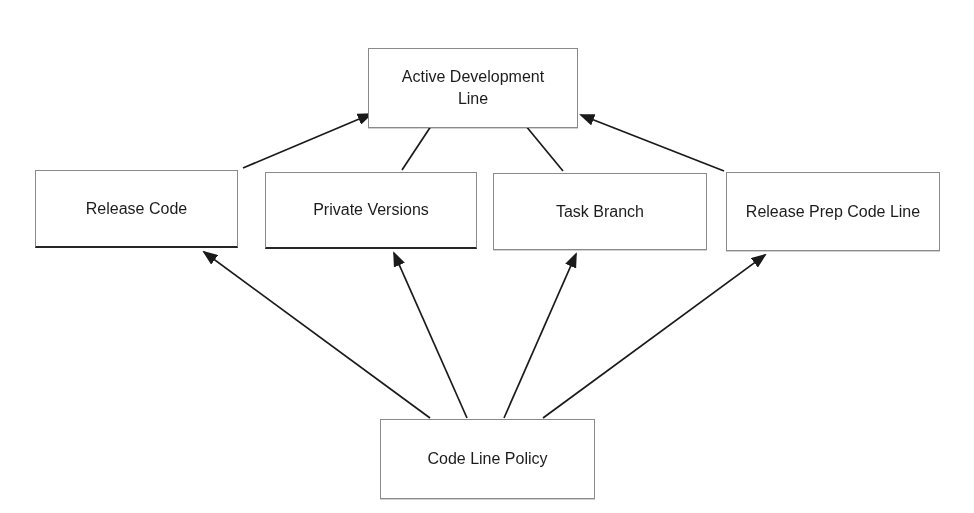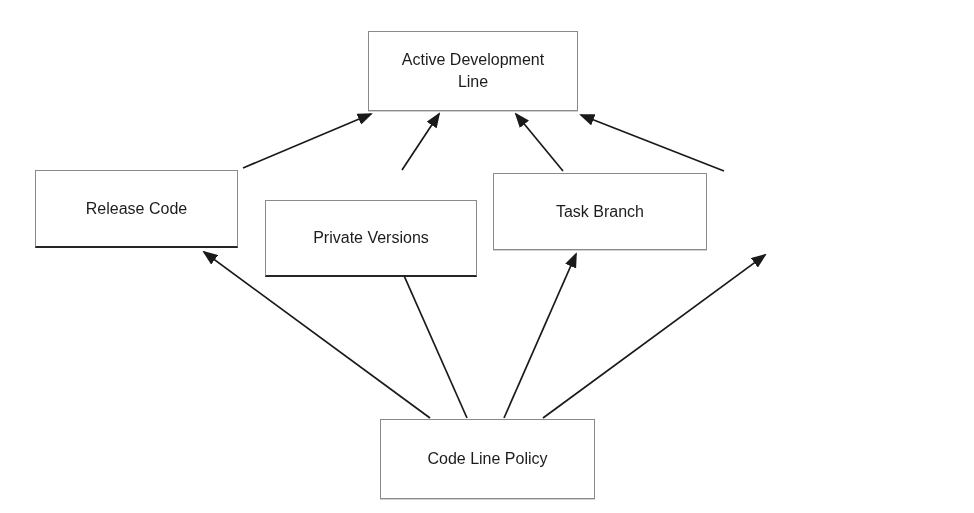--- a/index.html
+++ b/index.html
@@ -38,24 +38,24 @@
     box-shadow: 0 1px 0 rgba(0,0,0,0.18);
   }
   .node.dark-bottom {
     border-bottom: 2.5px solid #262626;
     box-shadow: none;
   }
   .node .label {
     display: inline-block;
   }
   
-  .n-adl  { left: 368px; top: 31px;  width: 210px; height: 80px; }
+  .n-adl  { left: 368px; top: 48px;  width: 210px; height: 80px; }
   .n-adl .label { width: 170px; }
   .n-rl   { left: 35px;  top: 170px; width: 203px; height: 78px; }
-  .n-pv   { left: 265px; top: 172px; width: 212px; height: 77px; margin-top: 28px; }
+  .n-pv   { left: 265px; top: 172px; width: 212px; height: 77px; }
   .n-tb   { left: 493px; top: 173px; width: 214px; height: 77px; }
   .n-rpcl { left: 726px; top: 172px; width: 214px; height: 79px; }
   .n-clp  { left: 380px; top: 419px; width: 215px; height: 80px; justify-content: center; }
 </style>
 </head>
 <body>
 
 <div class="canvas">
 
   <svg class="edges-layer" width="974" height="513" viewBox="0 0 974 513" xmlns="http://www.w3.org/2000/svg">
@@ -85,18 +85,21 @@
   </div>
 
   <div class="node n-pv dark-bottom">
     <span class="label">Private Versions</span>
   </div>
 
   <div class="node n-tb">
     <span class="label">Task Branch</span>
   </div>
 
+  <div class="node n-rpcl">
+    <span class="label">Release Prep Code Line</span>
+  </div>
 
   <div class="node n-clp">
     <span class="label">Code Line Policy</span>
   </div>
 
 </div>
 
 </body></html>

